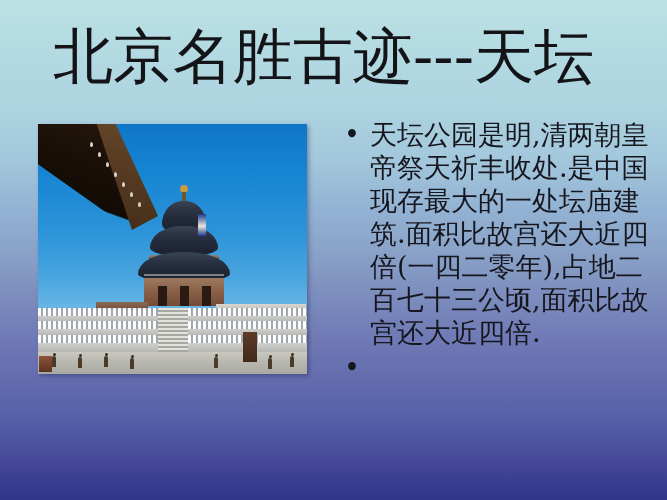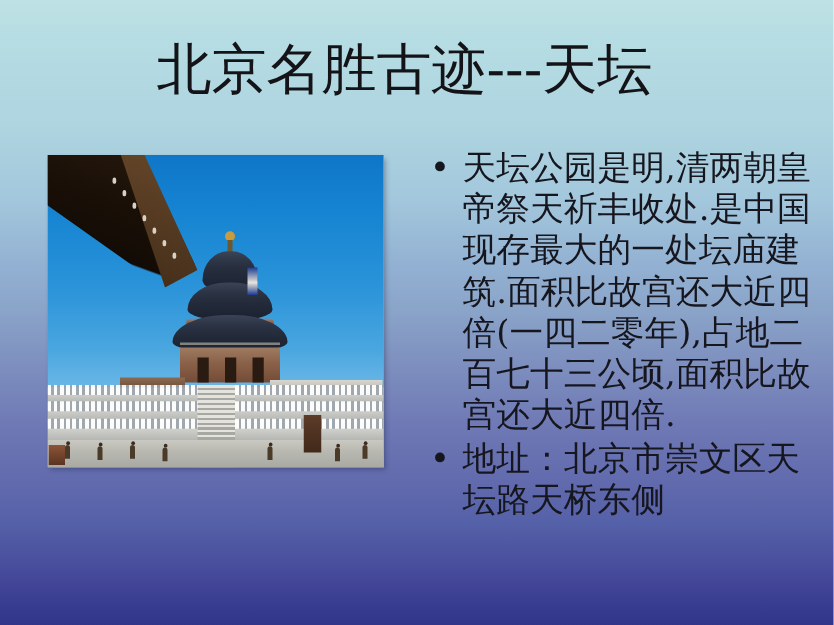--- a/index.html
+++ b/index.html
@@ -33,21 +33,21 @@
     overflow: hidden;
   }
 
   
   .slide-title {
     position: absolute;
     left: 0;
     top: 28px;
     width: 647px;
     text-align: center;
-    font-size: 44px;
+    font-size: 60px;
     line-height: 56px;
     color: #141418;
     font-family: "DejaVu Serif", "Liberation Serif", serif;
     letter-spacing: 0px;
     white-space: nowrap;
   }
 
   
   .photo-wrap {
     position: absolute;
@@ -345,18 +345,17 @@
 
   <div class="body-col">
 
     <div class="bullet-item">
       <span class="bullet-marker">•</span>
       <span class="bullet-text">天坛公园是明,清两朝皇帝祭天祈丰收处.是中国现存最大的一处坛庙建筑.面积比故宫还大近四倍(一四二零年),占地二百七十三公顷,面积比故宫还大近四倍.</span>
     </div>
 
     <div class="bullet-item">
       <span class="bullet-marker">•</span>
-      <span class="bullet-text">地址：北京市崇文区天坛路天桥东侧</span>
     </div>
 
   </div>
 
 </div>
 
 </body></html>

